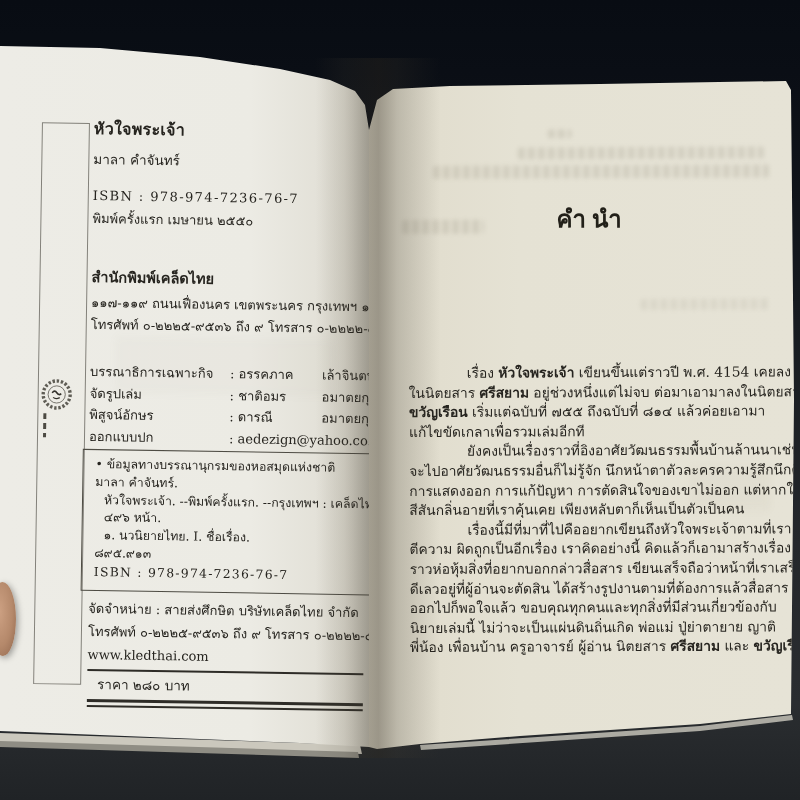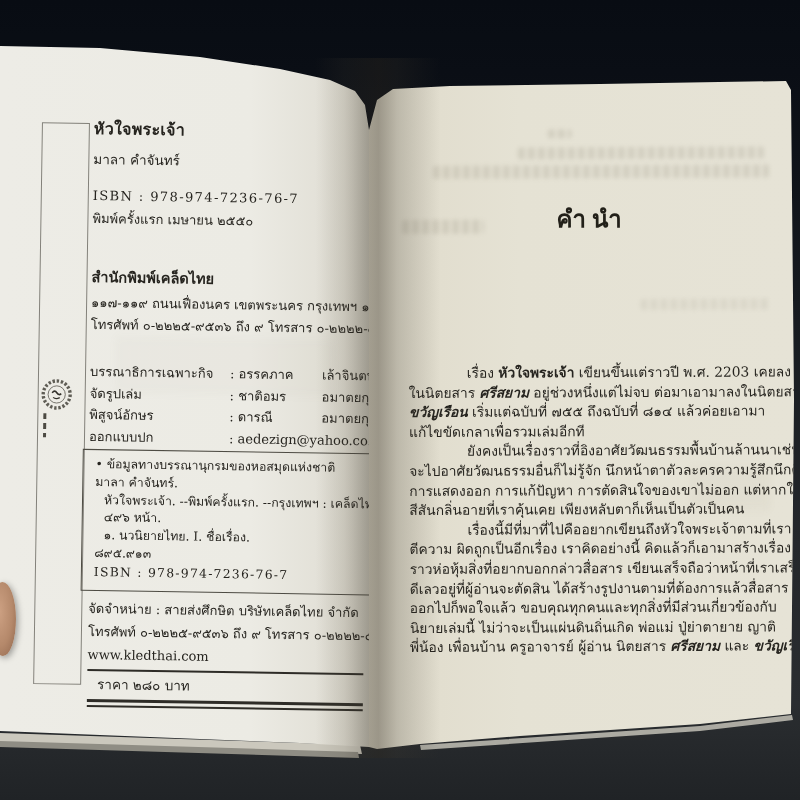--- a/index.html
+++ b/index.html
@@ -25,21 +25,21 @@
               520px 736px,420px 744px,377px 749px,369px 747px);}
   .right-content{position:absolute;inset:0;transform:rotate(-0.25deg);
                  transform-origin:408px 200px;color:#26241f;}
   .preface-heading{position:absolute;left:408px;top:200px;width:368px;text-align:center;
                    font-size:24px;font-weight:bold;letter-spacing:6px;color:#222019;}
   .preface{position:absolute;left:408px;top:364px;width:372px;
            font-size:13.8px;line-height:19.6px;color:#26241f;}
   .pline{white-space:nowrap;}
   .pline.indent{padding-left:58px;}
   .bold{font-weight:700;}
-  .ital{font-style:italic;}
+  .ital{}
 
   
   .ghost{position:absolute;background:repeating-linear-gradient(90deg,#8b8574 0 7px,
          rgba(139,133,116,0) 7px 10px);opacity:.20;filter:blur(2px);border-radius:3px;}
   .g1{left:518px;top:148px;width:246px;height:12px;}
   .g2{left:433px;top:166px;width:336px;height:13px;}
   .g3{left:548px;top:130px;width:24px;height:9px;}
   .g4{left:402px;top:220px;width:82px;height:14px;}
   .g5{left:640px;top:300px;width:130px;height:11px;opacity:.12;}
   .g6{left:690px;top:468px;width:80px;height:44px;opacity:.07;filter:blur(4px);}
@@ -105,21 +105,21 @@
   <div class="layer page-right">
     <div class="right-content">
       <div class="ghost g1"></div>
       <div class="ghost g2"></div>
       <div class="ghost g3"></div>
       <div class="ghost g4"></div>
       <div class="ghost g5"></div>
       <div class="ghost g6"></div>
       <div class="preface-heading">คำนำ</div>
       <div class="preface">
-          <div class="pline indent"><span>เรื่อง </span><span class="bold">หัวใจพระเจ้า</span><span> เขียนขึ้นแต่ราวปี พ.ศ. 2203  เคยลง</span></div>
+          <div class="pline indent"><span>เรื่อง </span><span class="bold">หัวใจพระเจ้า</span><span> เขียนขึ้นแต่ราวปี พ.ศ. 4154  เคยลง</span></div>
           <div class="pline"><span>ในนิตยสาร </span><span class="bold ital">ศรีสยาม</span><span> อยู่ช่วงหนึ่งแต่ไม่จบ ต่อมาเอามาลงในนิตยสาร</span></div>
           <div class="pline"><span class="bold ital">ขวัญเรือน</span><span> เริ่มแต่ฉบับที่ ๗๕๕ ถึงฉบับที่ ๘๑๔ แล้วค่อยเอามา</span></div>
           <div class="pline"><span>แก้ไขขัดเกลาเพื่อรวมเล่มอีกที</span></div>
           <div class="pline indent"><span>ยังคงเป็นเรื่องราวที่อิงอาศัยวัฒนธรรมพื้นบ้านล้านนาเช่นเคย</span></div>
           <div class="pline"><span>จะไปอาศัยวัฒนธรรมอื่นก็ไม่รู้จัก นึกหน้าตาตัวละครความรู้สึกนึกคิด</span></div>
           <div class="pline"><span>การแสดงออก การแก้ปัญหา การตัดสินใจของเขาไม่ออก แต่หากใช้</span></div>
           <div class="pline"><span>สีสันกลิ่นอายที่เราคุ้นเคย เพียงหลับตาก็เห็นเป็นตัวเป็นคน</span></div>
           <div class="pline indent"><span>เรื่องนี้มีที่มาที่ไปคืออยากเขียนถึงหัวใจพระเจ้าตามที่เรา</span></div>
           <div class="pline"><span>ตีความ ผิดถูกเป็นอีกเรื่อง เราคิดอย่างนี้ คิดแล้วก็เอามาสร้างเรื่อง</span></div>
           <div class="pline"><span>ราวห่อหุ้มสิ่งที่อยากบอกกล่าวสื่อสาร  เขียนเสร็จถือว่าหน้าที่เราเสร็จสิ้น</span></div>

